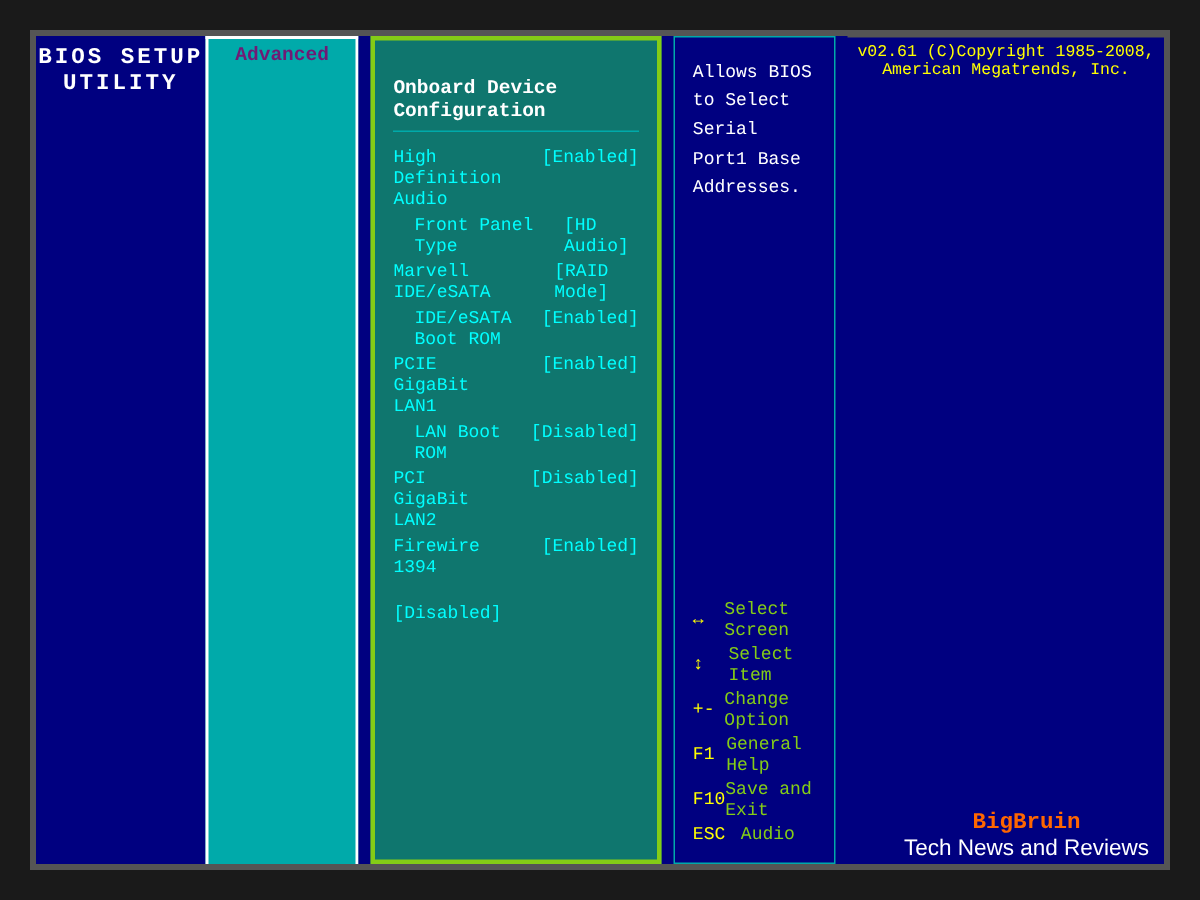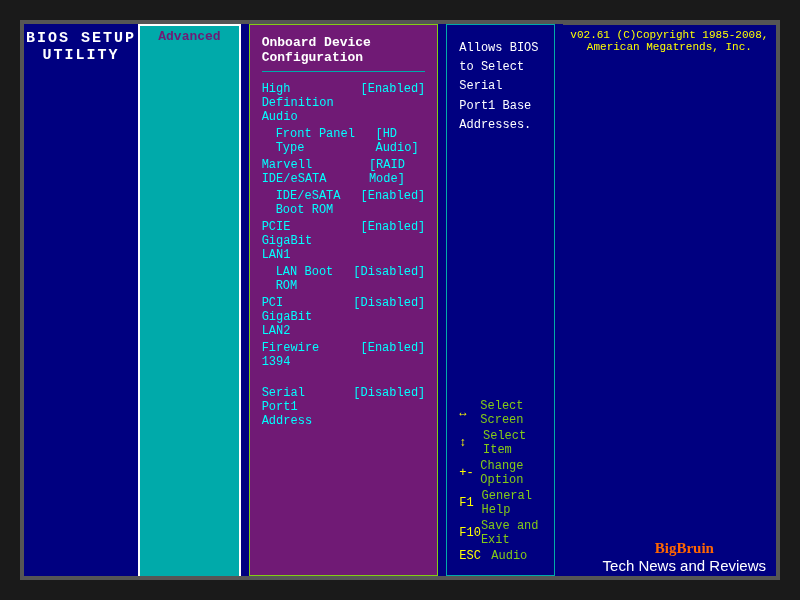--- a/index.html
+++ b/index.html
@@ -50,23 +50,23 @@
     }
     .main-content {
       display: flex;
       flex: 1;
       background: #000080;
       padding: 0 8px 0 8px;
       gap: 8px;
     }
     .left-panel {
       flex: 1.6;
-      background: #701a75;
-      border: 1px solid #84cc16;
-      padding: 10px 12px;
+      background: #0f766e;
+      border: 3px solid #84cc16;
+      padding: 24px 12px;
       display: flex;
       flex-direction: column;
     }
     .right-panel {
       flex: 1;
       background: #000080;
       border: 1px solid #00aaaa;
       padding: 10px 12px;
       display: flex;
       flex-direction: column;
@@ -192,21 +192,20 @@
             <span class="config-label">PCI GigaBit LAN2</span>
             <span class="config-value">[Disabled]</span>
           </div>
           <div class="config-row">
             <span class="config-label">Firewire 1394</span>
             <span class="config-value">[Enabled]</span>
           </div>
         </div>
       <div class="serial-section">
         <div class="config-row">
-          <span class="config-label">Serial Port1 Address</span>
           <span class="config-value">[Disabled]</span>
         </div>
       </div>
     </div>
     <div class="right-panel">
       <div class="help-text">Allows BIOS to Select Serial Port1 Base Addresses.</div>
       <div class="keys-section" id="keys-section">
           <div class="key-row">
             <span class="key-sym">↔</span>
             <span class="key-label">Select Screen</span>
@@ -230,17 +229,17 @@
           <div class="key-row">
             <span class="key-sym">ESC</span>
             <span class="key-label">Audio</span>
           </div>
         </div>
     </div>
   </div>
   <div class="footer">
     <span>v02.61 (C)Copyright 1985-2008, American Megatrends, Inc.</span>
     <div class="watermark">
-      <span style="color:#ff6600;font-size:15px;font-weight:bold;font-family:Liberation Serif, serif;display:inline;">BigBruin</span>
+      <span style="color:#ff6600;font-size:15px;font-weight:bold;font-family:Liberation Mono, monospace;display:inline;">BigBruin</span>
       <span style="color:#ffffff;font-size:15px;display:block;font-family:Arial,sans-serif;font-weight:normal;">Tech News and Reviews</span>
     </div>
   </div>
 </div>
 
 </body></html>

